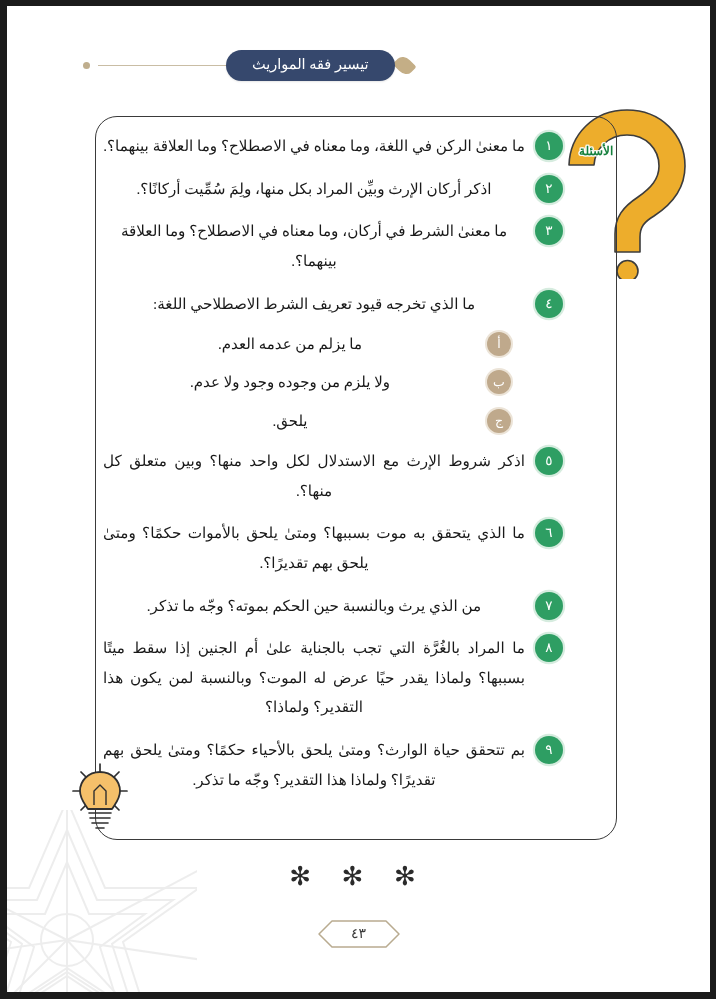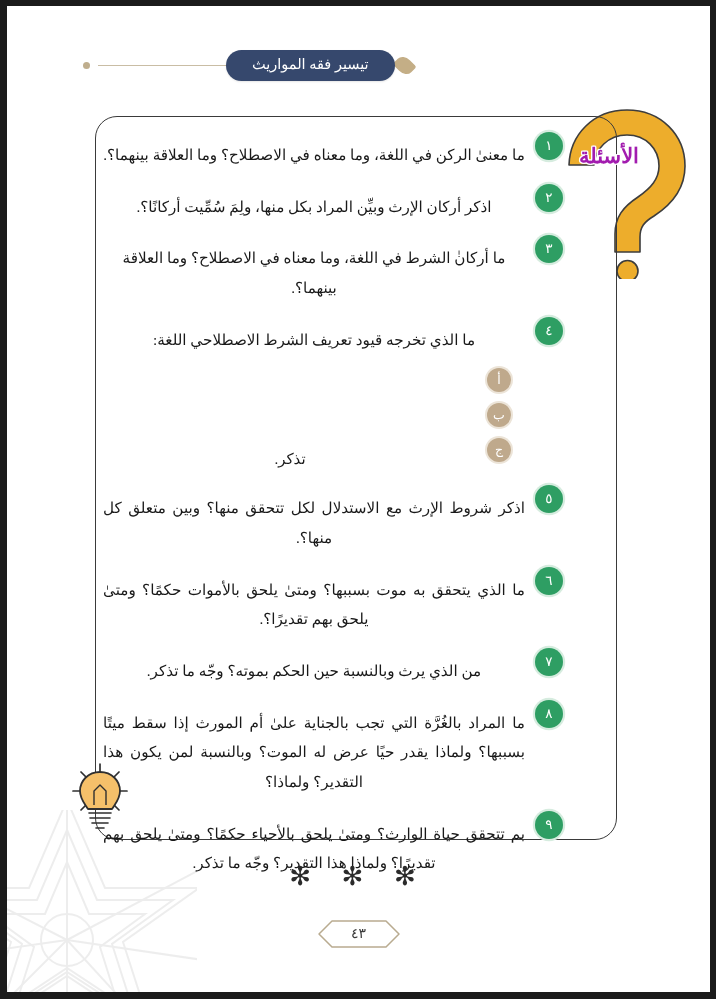--- a/index.html
+++ b/index.html
@@ -101,23 +101,23 @@
     top: 98px;
     left: 556px;
     width: 130px;
     height: 175px;
     pointer-events: none;
   }
   .qmark-label {
     position: absolute;
     top: 138px;
     left: 572px;
-    font-size: 21px;
+    font-size: 12px;
     font-weight: bold;
-    color: #a21caf;
+    color: #15803d;
     direction: rtl;
     letter-spacing: 0;
     text-shadow:
       -1.3px 0 0 #ffffff, 1.3px 0 0 #ffffff,
       0 -1.3px 0 #ffffff, 0 1.3px 0 #ffffff,
       -1px -1px 0 #ffffff, 1px 1px 0 #ffffff,
       -1px 1px 0 #ffffff, 1px -1px 0 #ffffff;
     z-index: 5;
     font-family: "Liberation Sans", sans-serif;
   }
@@ -174,21 +174,20 @@
   }
   .qtext {
     flex: 1 1 auto;
     font-size: 15.2px;
     line-height: 1.95;
     color: #191919;
     text-align: justify;
     text-align-last: center;
     direction: rtl;
     padding-top: 1px;
-    margin-top: 9px;
   }
   .qtext.single {
     text-align: center;
     text-align-last: center;
   }
   .subrow {
     padding-right: 52px;
     margin-bottom: 9px;
   }
   .subrow .qtext {
@@ -311,59 +310,61 @@
       <div class="qtext single">ما معنىٰ الركن في اللغة، وما معناه في الاصطلاح؟ وما العلاقة بينهما؟.</div>
     </div>
 
     <div class="qrow">
       <div class="badge">٢</div>
       <div class="qtext single">اذكر أركان الإرث وبيِّن المراد بكل منها، ولِمَ سُمِّيت أركانًا؟.</div>
     </div>
 
     <div class="qrow">
       <div class="badge">٣</div>
-      <div class="qtext single">ما أركانٰ الشرط في اللغة، وما معناه في الاصطلاح؟ وما العلاقة بينهما؟.</div>
+      <div class="qtext single">ما معنىٰ الشرط في أركان، وما معناه في الاصطلاح؟ وما العلاقة بينهما؟.</div>
     </div>
 
     <div class="qrow">
       <div class="badge">٤</div>
       <div class="qtext single">ما الذي تخرجه قيود تعريف الشرط الاصطلاحي اللغة:</div>
     </div>
 
     <div class="qrow subrow">
       <div class="badge sub">أ</div>
+      <div class="qtext">ما يزلم من عدمه العدم.</div>
     </div>
 
     <div class="qrow subrow">
       <div class="badge sub">ب</div>
+      <div class="qtext">ولا يلزم من وجوده وجود ولا عدم.</div>
     </div>
 
     <div class="qrow subrow">
       <div class="badge sub">ج</div>
-      <div class="qtext">تذكر.</div>
+      <div class="qtext">يلحق.</div>
     </div>
 
     <div class="qrow">
       <div class="badge">٥</div>
-      <div class="qtext">اذكر شروط الإرث مع الاستدلال لكل تتحقق منها؟ وبين متعلق كل منها؟.</div>
+      <div class="qtext">اذكر شروط الإرث مع الاستدلال لكل واحد منها؟ وبين متعلق كل منها؟.</div>
     </div>
 
     <div class="qrow">
       <div class="badge">٦</div>
       <div class="qtext">ما الذي يتحقق به موت بسببها؟ ومتىٰ يلحق بالأموات حكمًا؟ ومتىٰ يلحق بهم تقديرًا؟.</div>
     </div>
 
     <div class="qrow">
       <div class="badge">٧</div>
       <div class="qtext single">من الذي يرث وبالنسبة حين الحكم بموته؟ وجّه ما تذكر.</div>
     </div>
 
     <div class="qrow">
       <div class="badge">٨</div>
-      <div class="qtext">ما المراد بالغُرَّة التي تجب بالجناية علىٰ أم المورث إذا سقط ميتًا بسببها؟ ولماذا يقدر حيًا عرض له الموت؟ وبالنسبة لمن يكون هذا التقدير؟ ولماذا؟</div>
+      <div class="qtext">ما المراد بالغُرَّة التي تجب بالجناية علىٰ أم الجنين إذا سقط ميتًا بسببها؟ ولماذا يقدر حيًا عرض له الموت؟ وبالنسبة لمن يكون هذا التقدير؟ ولماذا؟</div>
     </div>
 
     <div class="qrow">
       <div class="badge">٩</div>
       <div class="qtext">بم تتحقق حياة الوارث؟ ومتىٰ يلحق بالأحياء حكمًا؟ ومتىٰ يلحق بهم تقديرًا؟ ولماذا هذا التقدير؟ وجّه ما تذكر.</div>
     </div>
 
   </div>
 
   <svg class="bulb" viewBox="0 0 62 74">

